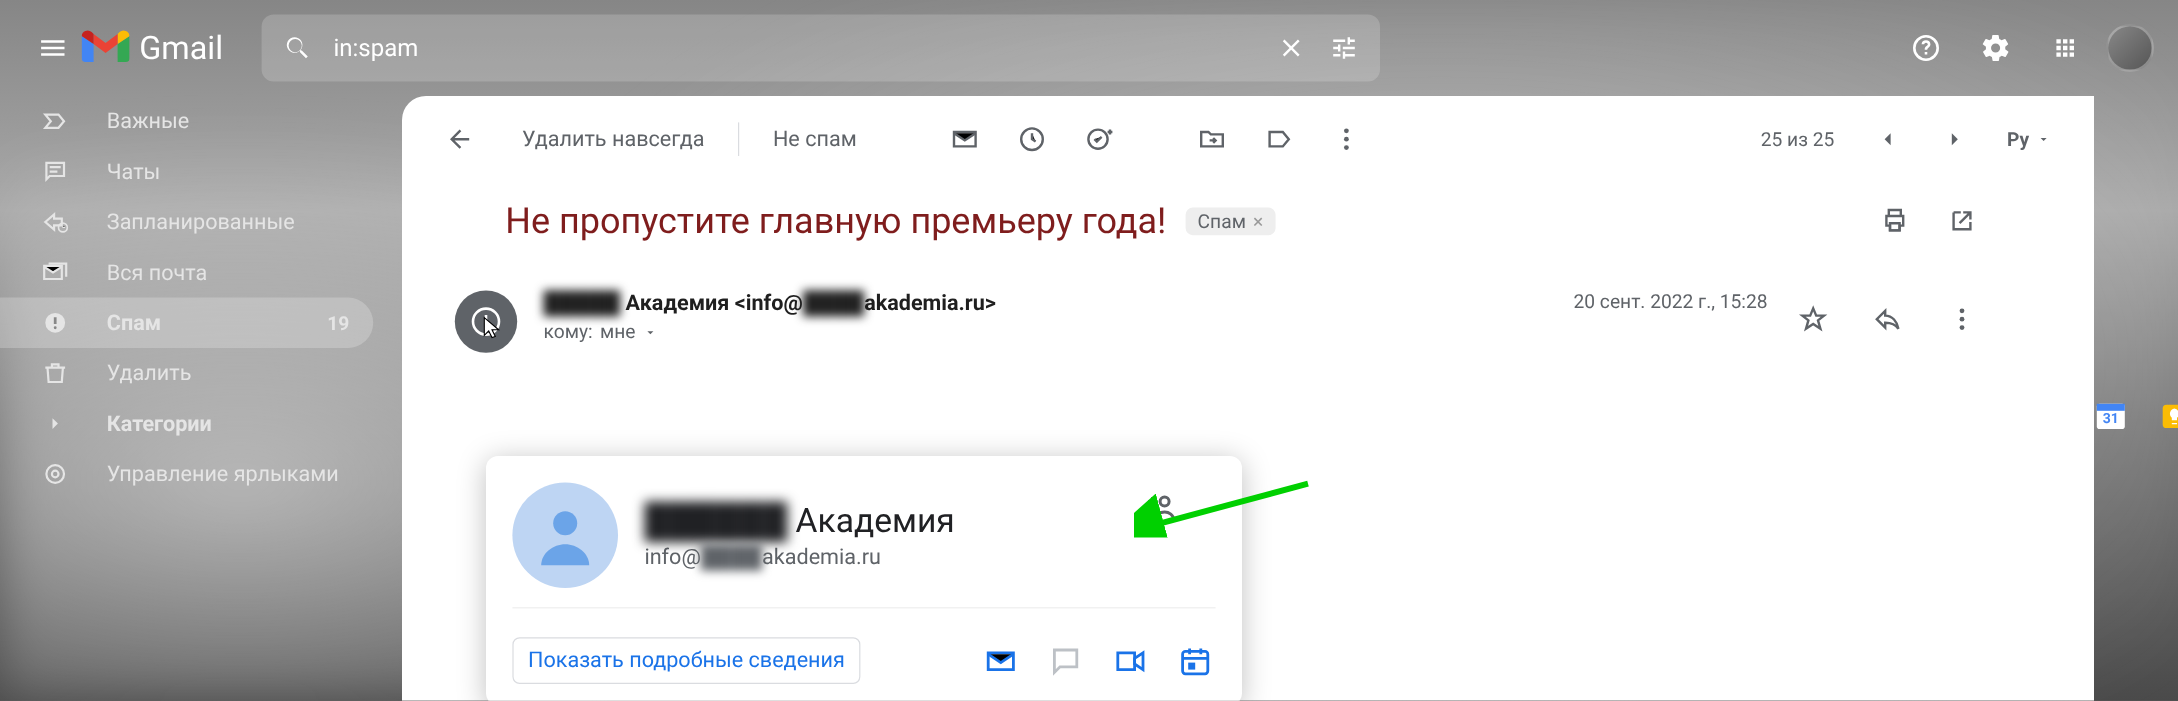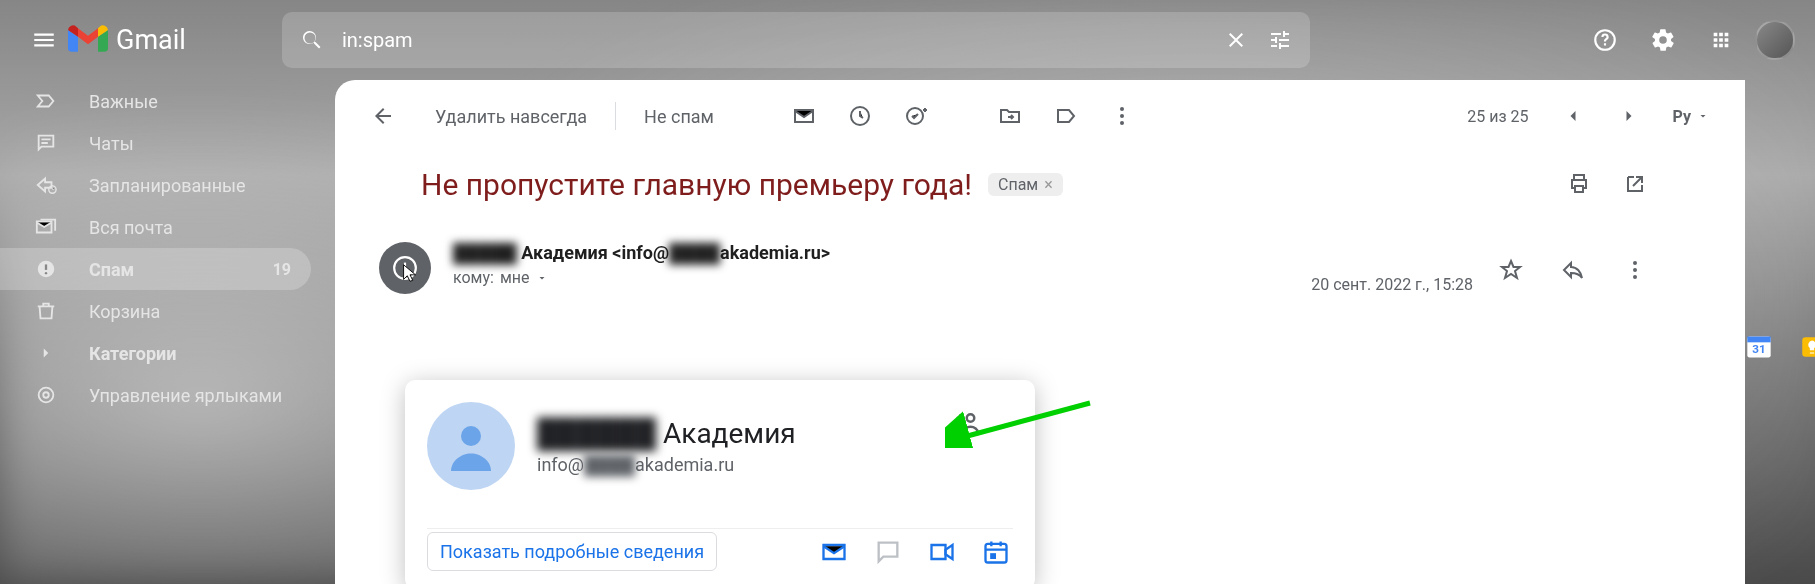--- a/index.html
+++ b/index.html
@@ -3,21 +3,21 @@
 <meta charset="utf-8">
 <style>
 *{margin:0;padding:0;box-sizing:border-box;font-family:'Google Sans',Roboto,Arial,sans-serif}
 body{width:1815px;height:584px;position:relative;overflow:hidden;background:#333}
 .bg{position:absolute;inset:0;background:linear-gradient(180deg,#868686 0%,#a8a8a8 30%,#7a7a7a 60%,#4a4a4a 100%);z-index:0}
 .bg::before{content:'';position:absolute;inset:0;background:radial-gradient(ellipse 600px 300px at 200px 400px,rgba(255,255,255,0.5),transparent),radial-gradient(ellipse 800px 400px at 1200px 300px,rgba(255,255,255,0.3),transparent);filter:blur(20px)}
 .header{position:relative;z-index:2;height:80px;display:flex;align-items:center;padding:0 20px;}
 .menu-btn{width:48px;height:48px;border-radius:50%;display:flex;align-items:center;justify-content:center;cursor:pointer;color:#fff}
 .logo{display:flex;align-items:center;gap:8px;color:#fff;font-size:27px}
 .logo-icon{width:40px;height:30px}
-.search-bar{margin-left:96px;width:1028px;height:56px;background:rgba(255,255,255,0.18);border-radius:10px;display:flex;align-items:center;padding:0 16px;gap:16px}
+.search-bar{margin-left:32px;width:932px;height:56px;background:rgba(255,255,255,0.18);border-radius:10px;display:flex;align-items:center;padding:0 16px;gap:16px}
 .search-bar input{flex:1;background:none;border:none;outline:none;color:#fff;font-size:20px}
 .search-bar input::placeholder{color:#eee}
 .search-icon,.search-clear,.search-tune{width:28px;height:28px;color:#fff;cursor:pointer;display:flex;align-items:center;justify-content:center}
 .header-right{margin-left:auto;display:flex;align-items:center;gap:10px}
 .hdr-btn{width:48px;height:48px;border-radius:50%;display:flex;align-items:center;justify-content:center;cursor:pointer;color:#fff}
 .avatar{width:40px;height:40px;border-radius:50%;background:linear-gradient(135deg,#888,#555);border:2px solid rgba(255,255,255,0.3)}
 .layout{position:relative;z-index:2;display:flex;height:504px}
 .sidebar{width:335px;padding:0 12px}
 .compose-btn{margin-left:2px;background:#fff;border-radius:20px;height:64px;width:195px;display:flex;align-items:center;gap:18px;padding:0 26px;cursor:pointer;box-shadow:0 2px 6px rgba(0,0,0,0.3);font-size:19px;color:#3c4043;margin-bottom:24px}
 .nav-item{height:42px;border-radius:0 21px 21px 0;display:flex;align-items:center;padding:0 20px 0 34px;gap:31px;color:#e5e5e5;cursor:pointer;font-size:18px;margin-left:-12px;margin-right:12px}
@@ -37,35 +37,35 @@
 .subject{font-size:30px;color:#7f1d1d}
 .spam-chip{background:#eee;border-radius:6px;padding:2px 10px;font-size:16px;color:#5f6368;display:flex;align-items:center;gap:6px}
 .spam-chip .x{cursor:pointer;font-size:16px;color:#999}
 .subj-right{margin-left:auto;display:flex;gap:8px}
 .sender-row{display:flex;padding:34px 86px 0 44px;position:relative}
 .sender-avatar{width:52px;height:52px;border-radius:50%;background:#5f6368;display:flex;align-items:center;justify-content:center;color:#fff;margin-right:22px}
 .sender-info{flex:1}
 .sender-name{font-size:18px;color:#1f1f1f;font-weight:700}
 .sender-name .blur{filter:blur(4px);display:inline-block}
 .to-row{font-size:16px;color:#5f6368;margin-top:4px;display:flex;align-items:center;gap:6px}
-.msg-meta{display:flex;align-items:flex-end;gap:14px;color:#5f6368}
+.msg-meta{display:flex;align-items:flex-start;gap:14px;color:#5f6368}
 .msg-date{font-size:16px}
 .cursor-arrow{position:absolute;left:64px;top:54px;z-index:50;pointer-events:none}
 .spam-banner{margin:30px 86px 0 86px;background:#f4f4f4;border-radius:10px;padding:26px 28px;position:relative;min-height:130px}
 .banner-text{font-size:18px;color:#3c4043}
 .info-btn{position:absolute;right:22px;top:50%;transform:translateY(-50%);width:42px;height:42px;display:flex;align-items:center;justify-content:center;cursor:pointer;color:#5f6368}
 .contact-card{position:absolute;left:70px;top:300px;width:630px;background:#fff;border-radius:10px;box-shadow:0 4px 24px rgba(0,0,0,0.25);z-index:40;padding:22px 22px 18px 22px}
 .cc-top{display:flex;gap:22px;align-items:center;position:relative}
 .cc-avatar{width:88px;height:88px;border-radius:50%;background:#bed5f3;display:flex;align-items:center;justify-content:center}
 .cc-name{font-size:28px;color:#202124}
 .cc-name .blur{filter:blur(5px);display:inline-block}
 .cc-email{font-size:18px;color:#5f6368;margin-top:4px}
 .cc-email .blur{filter:blur(4px);display:inline-block}
 .cc-add{position:absolute;right:28px;top:6px;width:32px;height:32px;color:#5f6368;cursor:pointer}
-.cc-bottom{margin-top:38px;border-top:1px solid #eee;padding-top:3px;display:flex;align-items:center;gap:24px}
+.cc-bottom{margin-top:16px;border-top:1px solid #eee;padding-top:24px;display:flex;align-items:center;gap:24px}
 .cc-link{color:#1a73e8;font-size:18px;cursor:pointer;padding:8px 12px;border-radius:6px;border:1px solid #dadce0}
 .cc-icons{margin-left:auto;display:flex;gap:20px}
 .cc-icon{width:34px;height:34px;display:flex;align-items:center;justify-content:center;cursor:pointer;color:#1a73e8}
 .cc-icon.muted{color:#bdc1c6}
 .arrow-annotation{position:absolute;left:610px;top:318px;z-index:45;pointer-events:none}
 .sidepanel{position:absolute;right:0;top:80px;width:70px;height:504px;display:flex;flex-direction:row;align-items:center;gap:26px;padding-top:30px;z-index:2}
 .sp-icon{width:28px;height:28px;cursor:pointer;display:flex;align-items:center;justify-content:center}
 svg{display:block}
 </style>
 </head>
@@ -176,21 +176,21 @@
         </span>
       <span>Спам</span>
       <span class="count">19</span>
     </div>
     <div class="nav-item">
       <span class="nav-icon">
           <svg width="22" height="22" viewBox="0 0 24 24">
             <path fill="none" stroke="currentColor" stroke-width="2" d="M5 7h14l-1 13H6zM3 7h18M9 4h6v3H9z"></path>
           </svg>
         </span>
-      <span>Корзина</span>
+      <span>Удалить</span>
     </div>
     <div class="nav-item bold">
       <span class="nav-icon">
           <svg width="18" height="18" viewBox="0 0 24 24">
             <path fill="currentColor" d="M9 6l6 6-6 6z"></path>
           </svg>
         </span>
       <span>Категории</span>
     </div>
     <div class="nav-item">

